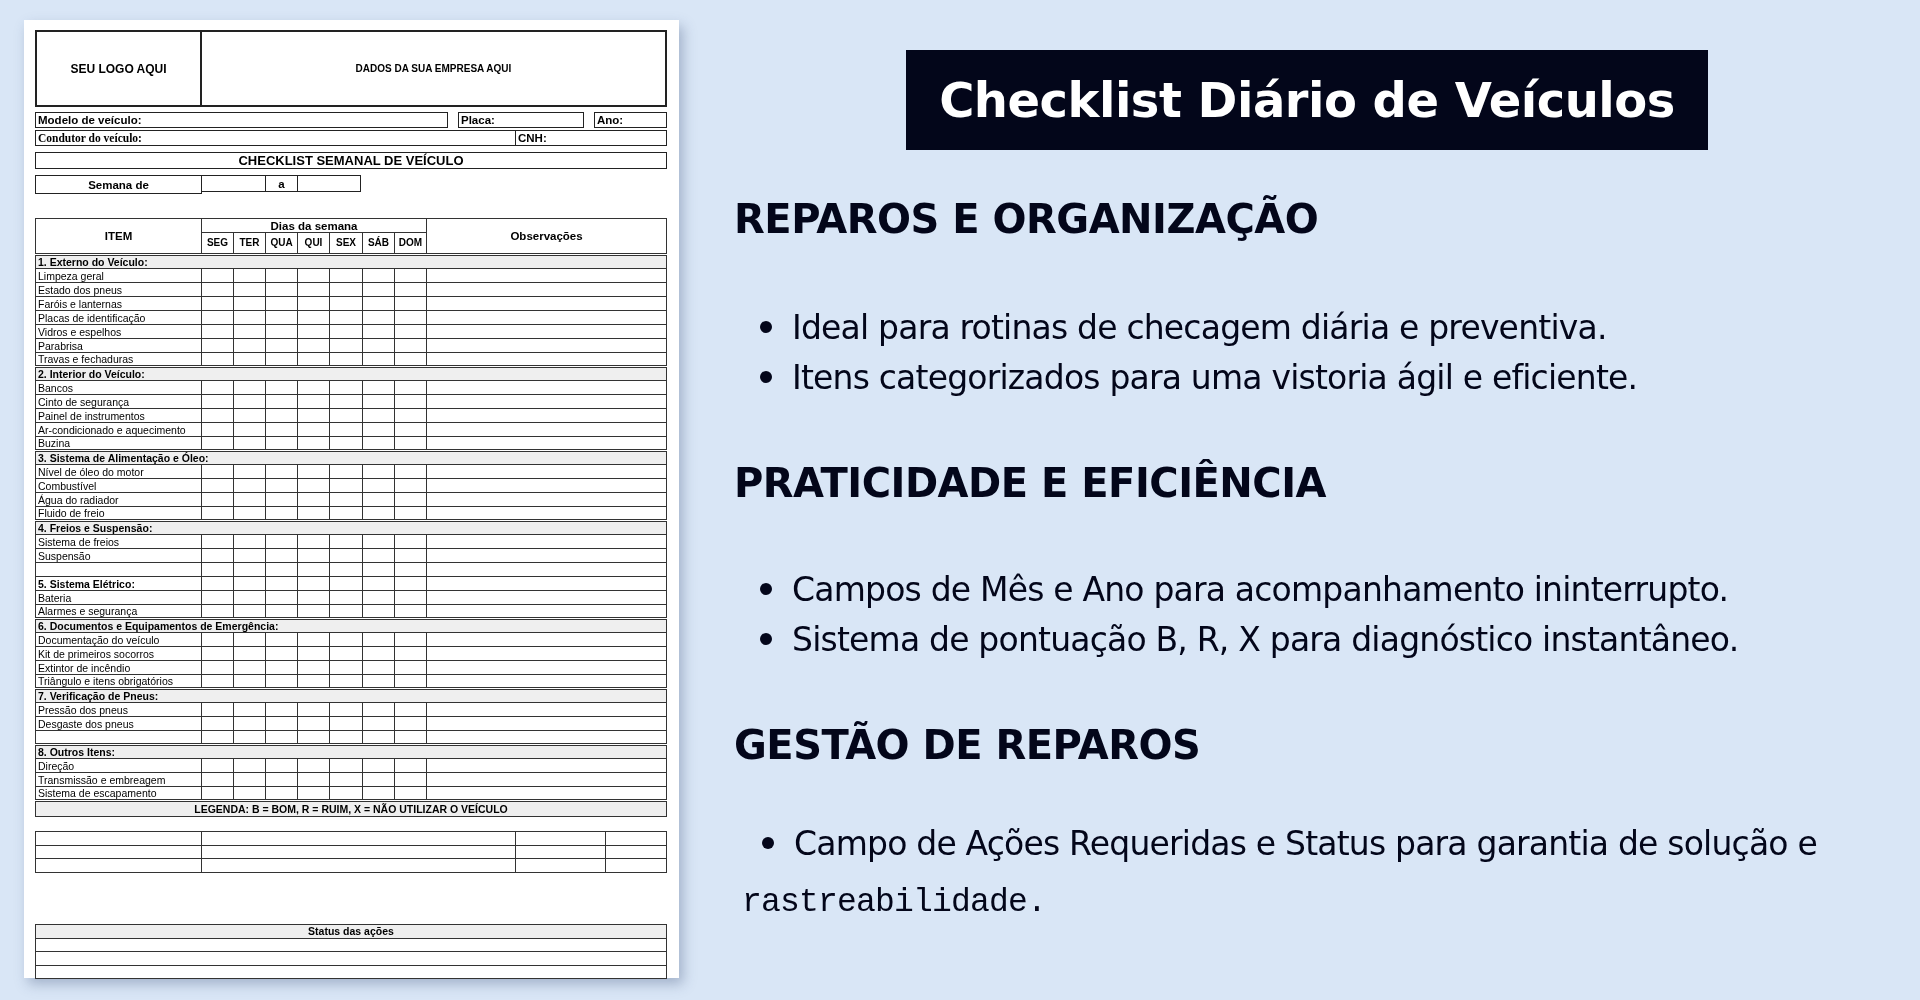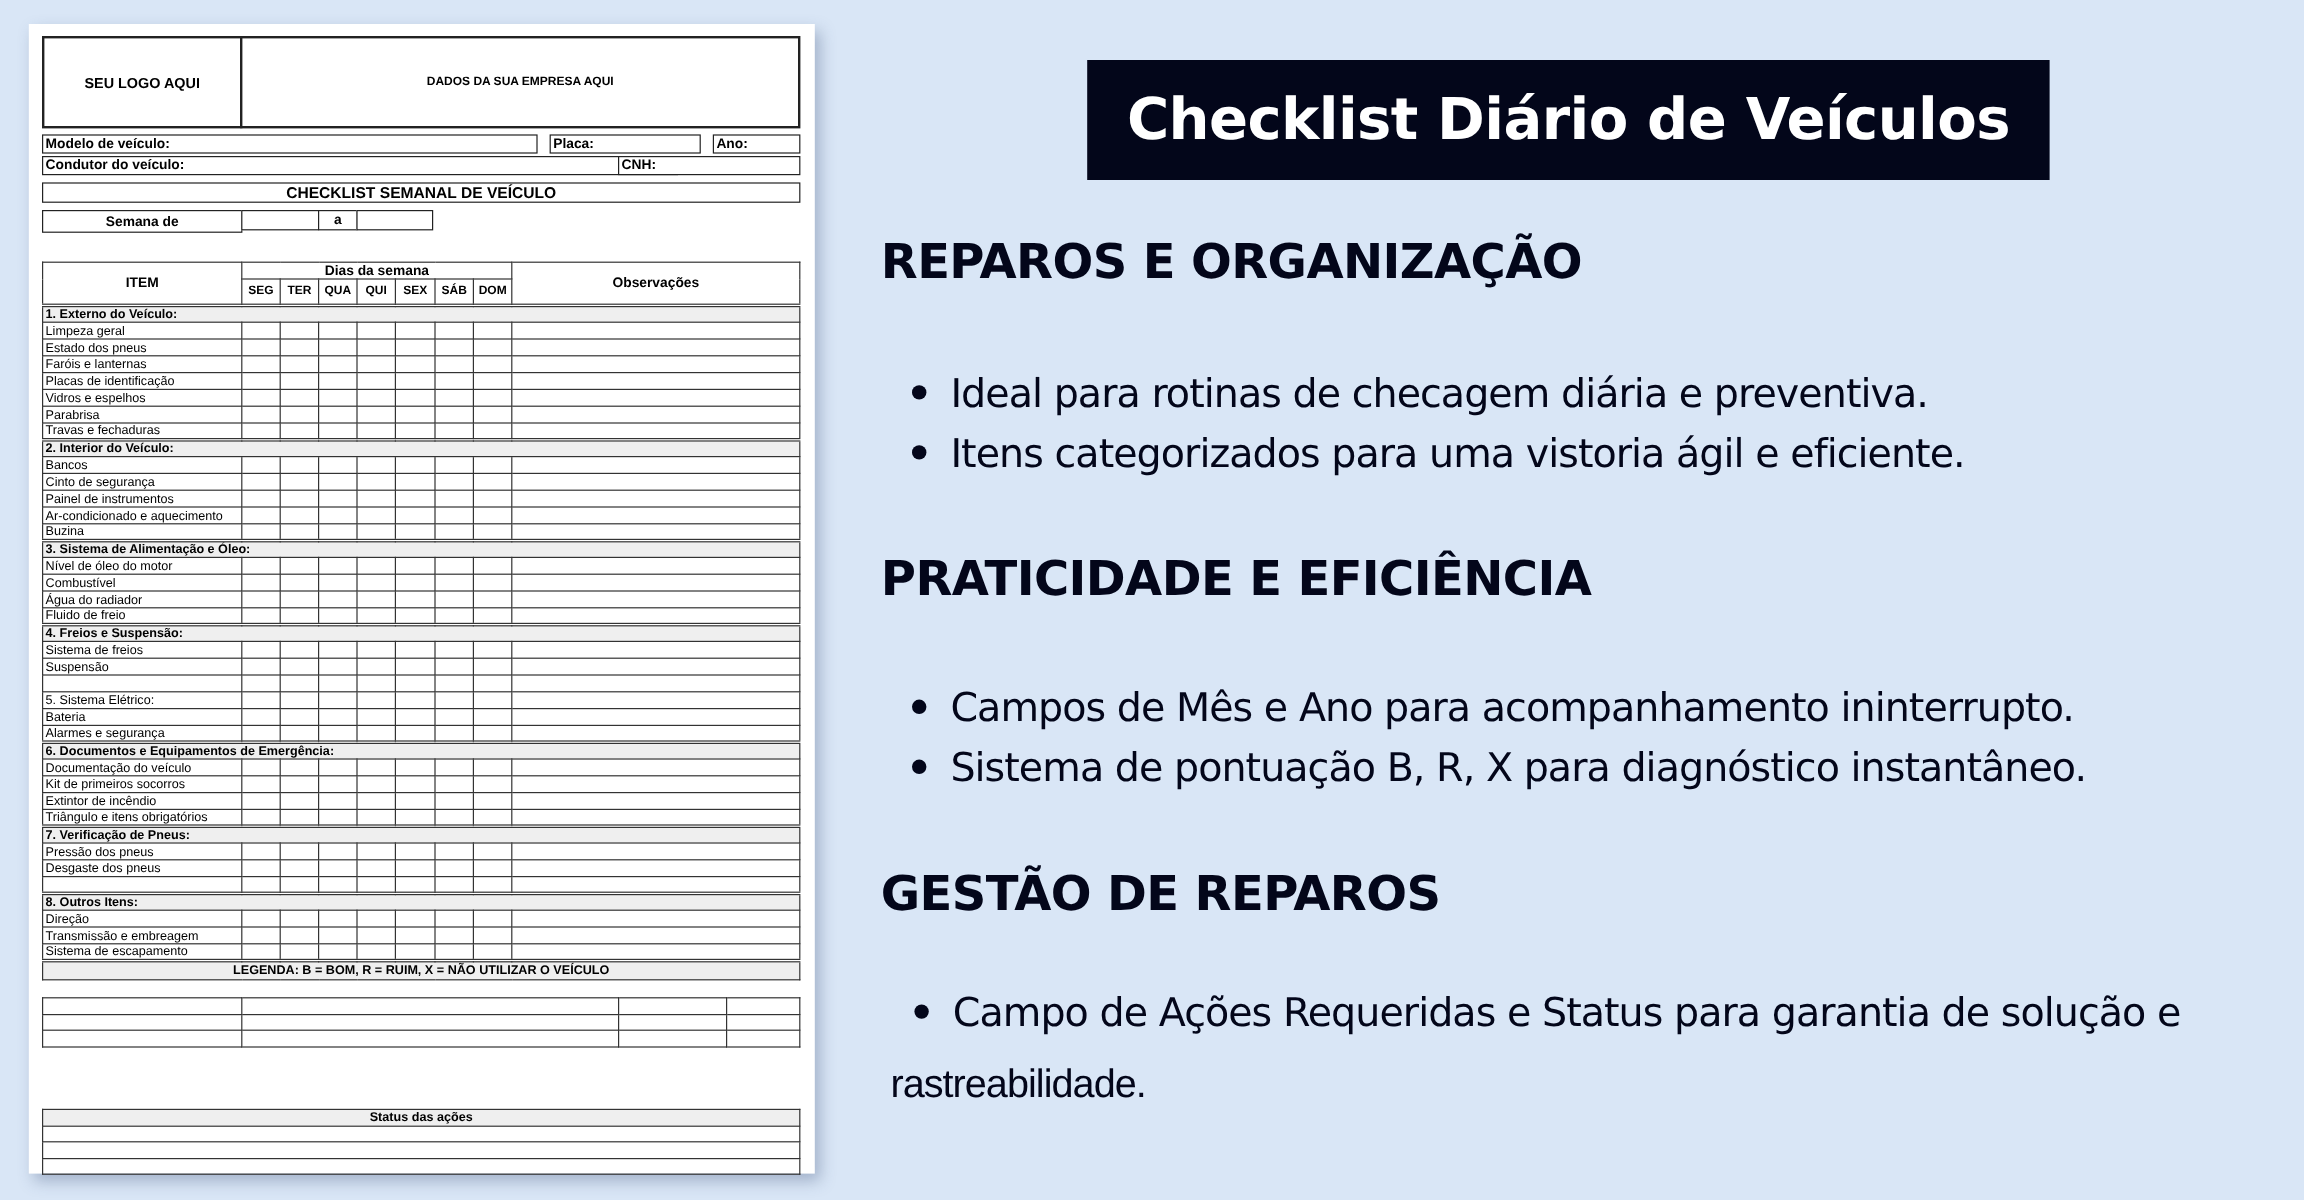--- a/index.html
+++ b/index.html
@@ -15,51 +15,51 @@
   .center { display: flex; align-items: center; justify-content: center; text-align: right; }
 
   .hdr-logo { left: 0; top: 0; width: 167px; height: 77px; border-width: 2px; font-size: 12px; font-weight: bold; }
   .hdr-comp { left: 165px; top: 0; width: 467px; height: 77px; border-width: 2px; font-size: 10px; font-weight: bold; }
 
   table.grid { position: absolute; left: 0; top: 188px; width: 632px; border-collapse: collapse; table-layout: fixed; }
   table.grid td, table.grid th { border: 1.2px solid #333; font-size: 10.5px; height: 14px; line-height: 12px; padding: 0 2px; white-space: nowrap; overflow: hidden; }
   table.grid th { font-weight: bold; text-align: center; }
   table.grid th.day { font-size: 10px; height: 22px; }
   table.grid tr.sect td { background: #efefef; font-weight: bold; border-top: 3px double #333; }
-  table.grid tr.sect-plain td.first { font-weight: normal; }
+  table.grid tr.sect-plain td.first { font-weight: bold; }
   table.grid tr.legend td { background: #efefef; font-weight: bold; text-align: center; border-top: 3px double #333; height: 16px; }
 
   table.act { position: absolute; left: 0; width: 632px; border-collapse: collapse; table-layout: fixed; }
   table.act td, table.act th { border: 1.2px solid #333; font-size: 10.5px; height: 13.5px; line-height: 12px; padding: 0 2px; text-align: center; }
   table.act th { font-weight: bold; }
   table.act th.cap { background: #efefef; }
 
   
   .title-box { position: absolute; left: 906px; top: 50px; width: 802px; height: 100px; background: #03061a;
                display: flex; align-items: center; justify-content: center; }
   .title-box span { color: #fff; font-family: "DejaVu Sans", sans-serif; font-weight: bold; font-size: 48px; letter-spacing: -0.5px; }
   .sec-title { position: absolute; left: 734px; font-family: "DejaVu Sans", sans-serif; font-weight: bold; font-size: 40px;
                color: #03061a; letter-spacing: -0.5px; white-space: nowrap; }
   .bullet { position: absolute; left: 760px; font-family: "DejaVu Sans", sans-serif; font-size: 33px; color: #03061a; white-space: nowrap; letter-spacing: -0.8px; }
   .bullet .dot { display: inline-block; width: 12px; height: 12px; border-radius: 50%; background: #03061a; margin-right: 20px; vertical-align: middle; position: relative; top: -3px; }
-  .cont { position: absolute; left: 742px; font-family: Liberation Sans, sans-serif; font-size: 33px; color: #03061a; letter-spacing: -0.8px; white-space: nowrap; }
+  .cont { position: absolute; left: 742px; font-family: Liberation Mono, monospace; font-size: 33px; color: #03061a; letter-spacing: -0.8px; white-space: nowrap; }
 </style>
 </head>
 <body>
 
 <div class="paper">
   <div class="doc">
     <div class="box hdr-logo center">SEU LOGO AQUI</div>
     <div class="box hdr-comp center">DADOS DA SUA EMPRESA AQUI</div>
 
     <div class="box lbl" style="left:0;top:82px;width:413px;height:16px;">Modelo de veículo:</div>
     <div class="box lbl" style="left:423px;top:82px;width:126px;height:16px;">Placa:</div>
     <div class="box lbl" style="left:559px;top:82px;width:73px;height:16px;">Ano:</div>
 
-    <div class="box lbl" style="left:0;top:100px;width:530px;height:16px;">Condutor do veículo:</div>
+    <div class="box lbl" style="left:0;top:100px;width:530px;height:16px;font-family:Liberation Serif, serif;">Condutor do veículo:</div>
     <div class="box lbl" style="left:480px;top:100px;width:152px;height:16px;">CNH:</div>
 
     <div class="box center" style="left:0;top:122px;width:632px;height:17px;font-size:13px;font-weight:bold;">CHECKLIST SEMANAL DE VEÍCULO</div>
 
     <div class="box center" style="left:0;top:145px;width:167px;height:19px;font-size:11.5px;font-weight:bold;">Semana de</div>
     <div class="box" style="left:166px;top:145px;width:65px;height:17px;"></div>
     <div class="box center" style="left:230px;top:145px;width:33px;height:17px;font-size:11.5px;font-weight:bold;">a</div>
     <div class="box" style="left:262px;top:145px;width:64px;height:17px;"></div>
 
     <table class="grid" id="grid">

